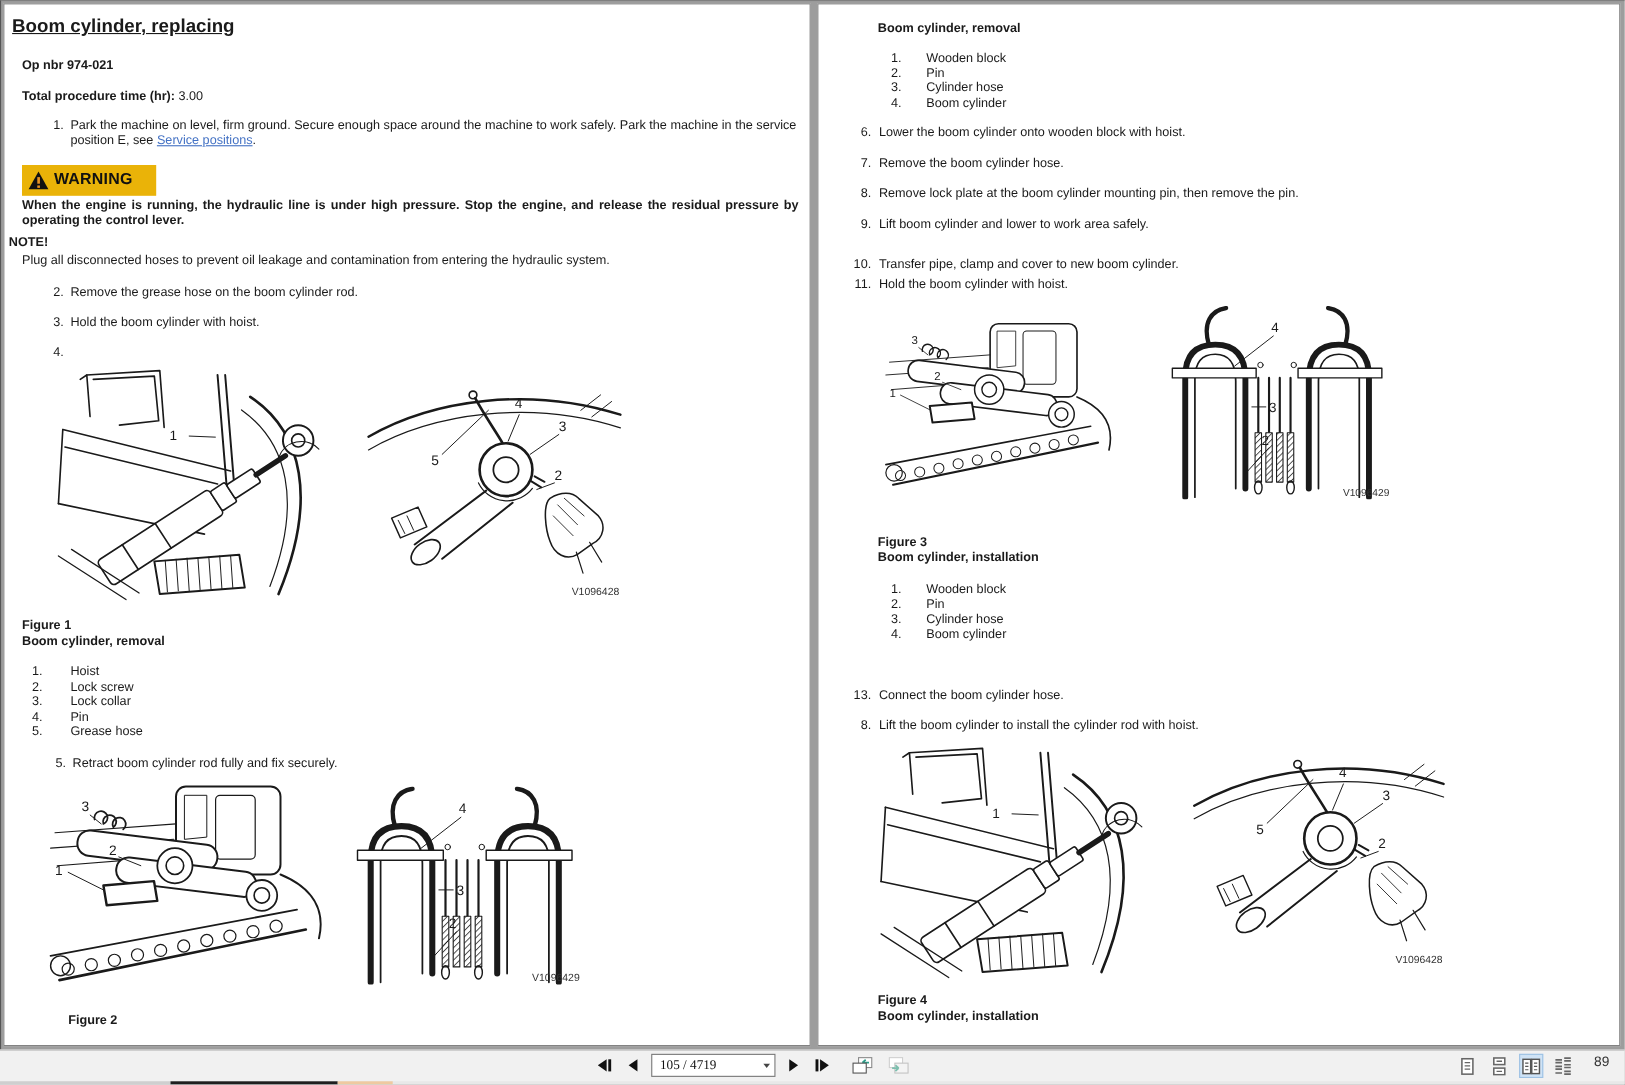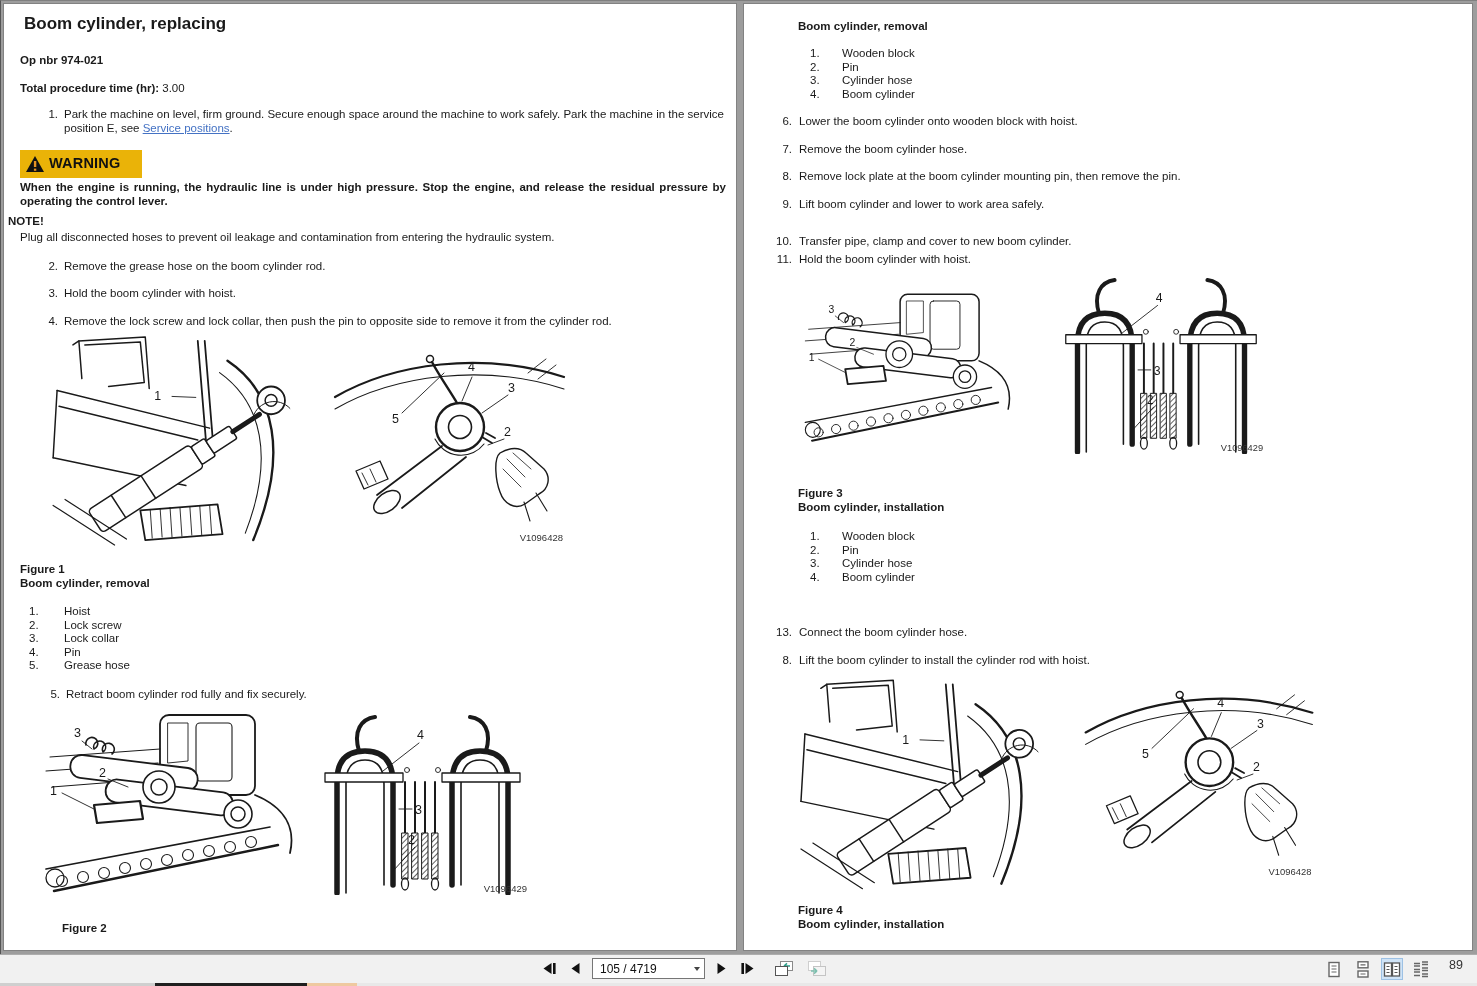--- a/index.html
+++ b/index.html
@@ -36,21 +36,21 @@
   svg.art text.co{font-size:12.5px;fill:#1a1a1a;font-family:"Liberation Sans",sans-serif;}
   svg.art text.ref{font-size:9.5px;fill:#333;font-family:"Liberation Sans",sans-serif;}
   
   .toolbar{position:absolute;left:0;top:954px;width:1477px;height:29px;background:#f1f1f1;
     border-top:1px solid #adadad;box-sizing:border-box;}
   .nav{position:absolute;left:540px;top:3px;display:flex;align-items:center;gap:9px;}
   .tbtn{background:none;border:none;padding:2px;margin:0;display:flex;align-items:center;
     justify-content:center;cursor:pointer;}
   .combo{display:flex;align-items:center;width:113px;height:21px;border:1px solid #767676;
     background:#fff;box-sizing:border-box;}
-  .combo input{flex:1;min-width:0;border:none;outline:none;font-family:Liberation Sans, sans-serif;
+  .combo input{flex:1;min-width:0;border:none;outline:none;font-family:Liberation Serif, serif;
     font-size:12px;padding:0 0 0 7px;color:#111;background:transparent;}
   .combo .drop{width:15px;height:100%;display:flex;align-items:center;justify-content:center;cursor:pointer;}
   .combo .drop::after{content:"";border-left:3.5px solid transparent;border-right:3.5px solid transparent;
     border-top:4.5px solid #444;}
   .views{position:absolute;right:14px;top:3px;display:flex;align-items:flex-start;gap:7px;}
   .vbtn{width:22px;height:22px;display:flex;align-items:center;justify-content:center;
     background:none;border:1px solid transparent;padding:0;cursor:pointer;}
   .vbtn.selected{background:#cfe3f6;border:1px solid #9dc1e4;}
   .zoom-label{font-size:12.5px;color:#333;margin-left:10px;}
   .bottom-strip{position:absolute;left:0;top:983px;width:1477px;height:3px;background:#e8e8e8;}
@@ -191,21 +191,21 @@
           <line x1="100" y1="132" x2="78" y2="156"></line>
         </g>
       </g>
     </symbol>
   </defs>
 </svg>
 
 <div class="doc-area">
 
   <div class="page page-left">
-    <div class="abs title" style="left:20px;top:13px;">Boom cylinder, replacing</div>
+    <div class="abs title" style="left:7px;top:13px;text-decoration:underline;">Boom cylinder, replacing</div>
     <div class="abs b" style="left:16px;top:50px;">Op nbr 974-021</div>
     <div class="abs" style="left:16px;top:78px;">
       <span class="b">Total procedure time (hr):</span>
       <span>3.00</span>
     </div>
 
     <div class="abs step lp" style="left:40px;top:104px;width:682px;">
       <span class="n">1.</span>
       <span class="just" style="width:660px;"><span>Park the machine on level, firm ground. Secure enough space around the machine to work safely. Park the machine in the service position E, see </span><span class="link">Service positions</span><span>.</span></span>
     </div>
@@ -226,21 +226,20 @@
     <div class="abs step lp" style="left:40px;top:256px;width:682px;">
       <span class="n">2.</span>
       <span>Remove the grease hose on the boom cylinder rod.</span>
     </div>
     <div class="abs step lp" style="left:40px;top:283px;width:682px;">
       <span class="n">3.</span>
       <span>Hold the boom cylinder with hoist.</span>
     </div>
     <div class="abs step lp" style="left:40px;top:311px;width:682px;">
       <span class="n">4.</span>
-      <span>Remove the lock screw and lock collar, then push the pin to opposite side to remove it from the cylinder rod.</span>
     </div>
 
     <div class="abs figure" style="left:44px;top:331px;gap:34px;">
       <svg class="art" width="250" height="213" viewBox="0 0 250 215">
         <use href="#symAL"></use>
         <text class="co" x="106" y="66">1</text>
       </svg>
       <svg class="art" width="235" height="200" viewBox="0 0 235 200" style="margin-top:10px;">
         <use href="#symAR"></use>
         <text class="co" x="136" y="26">4</text>

